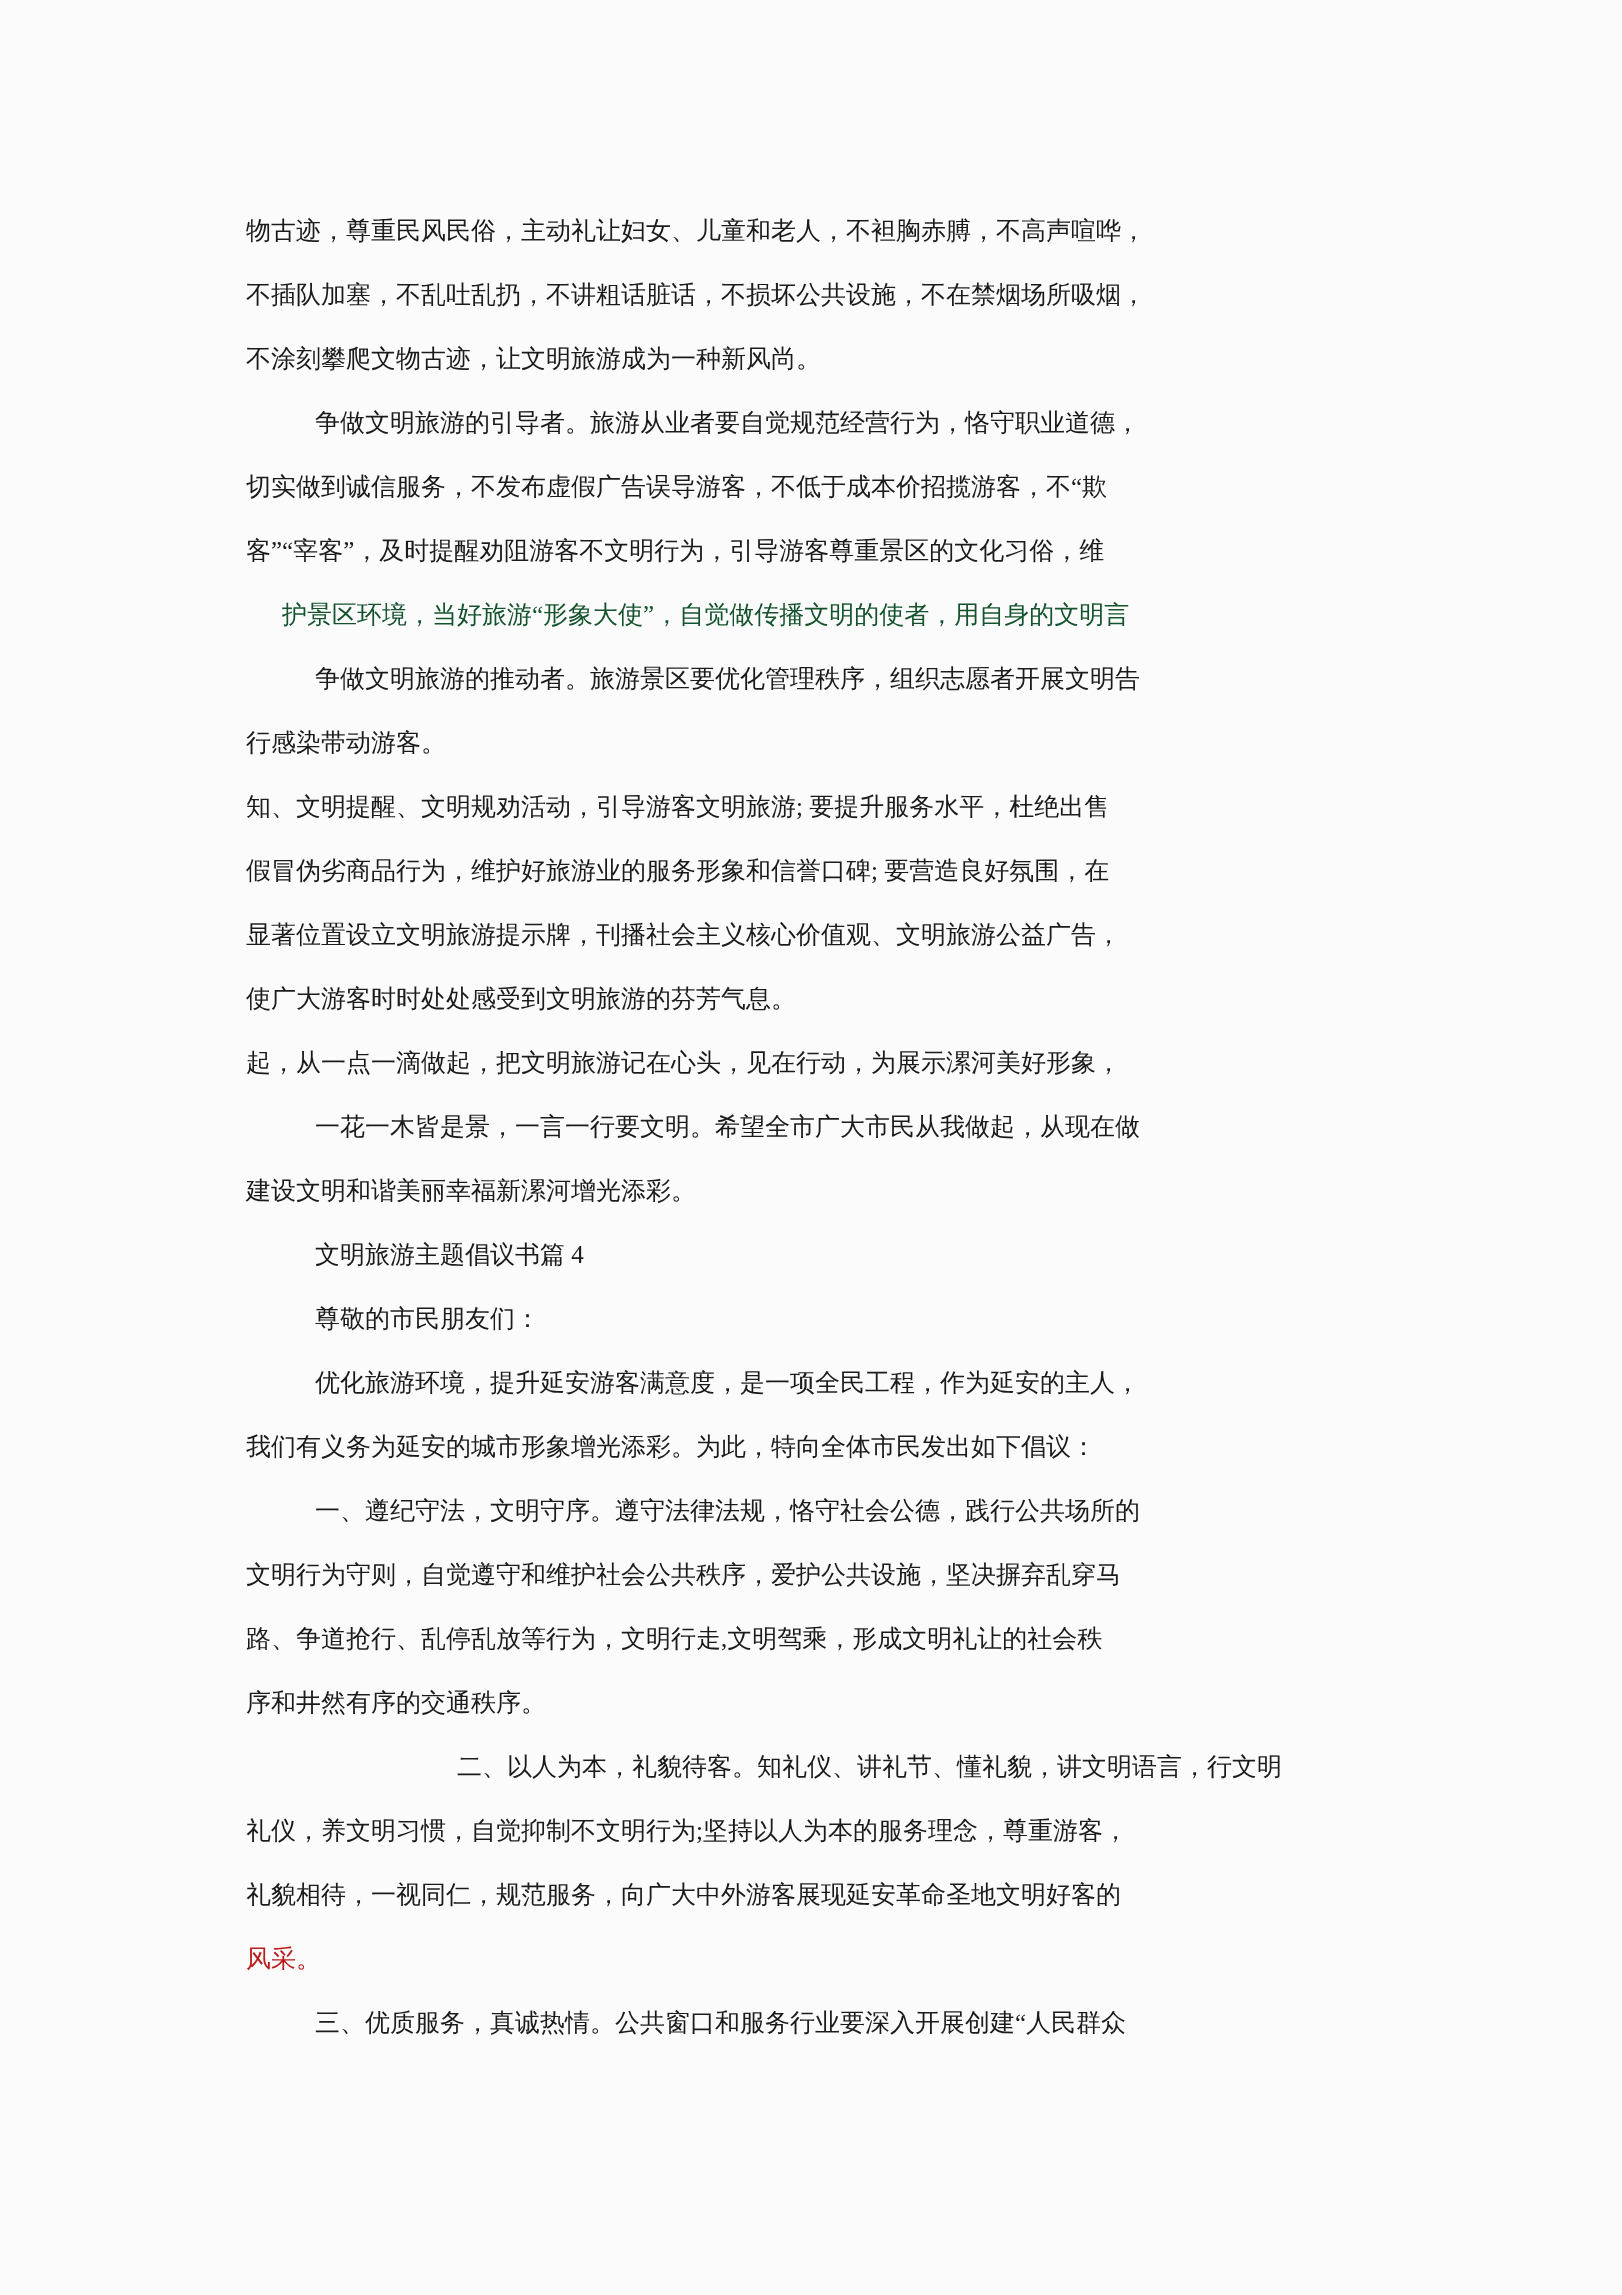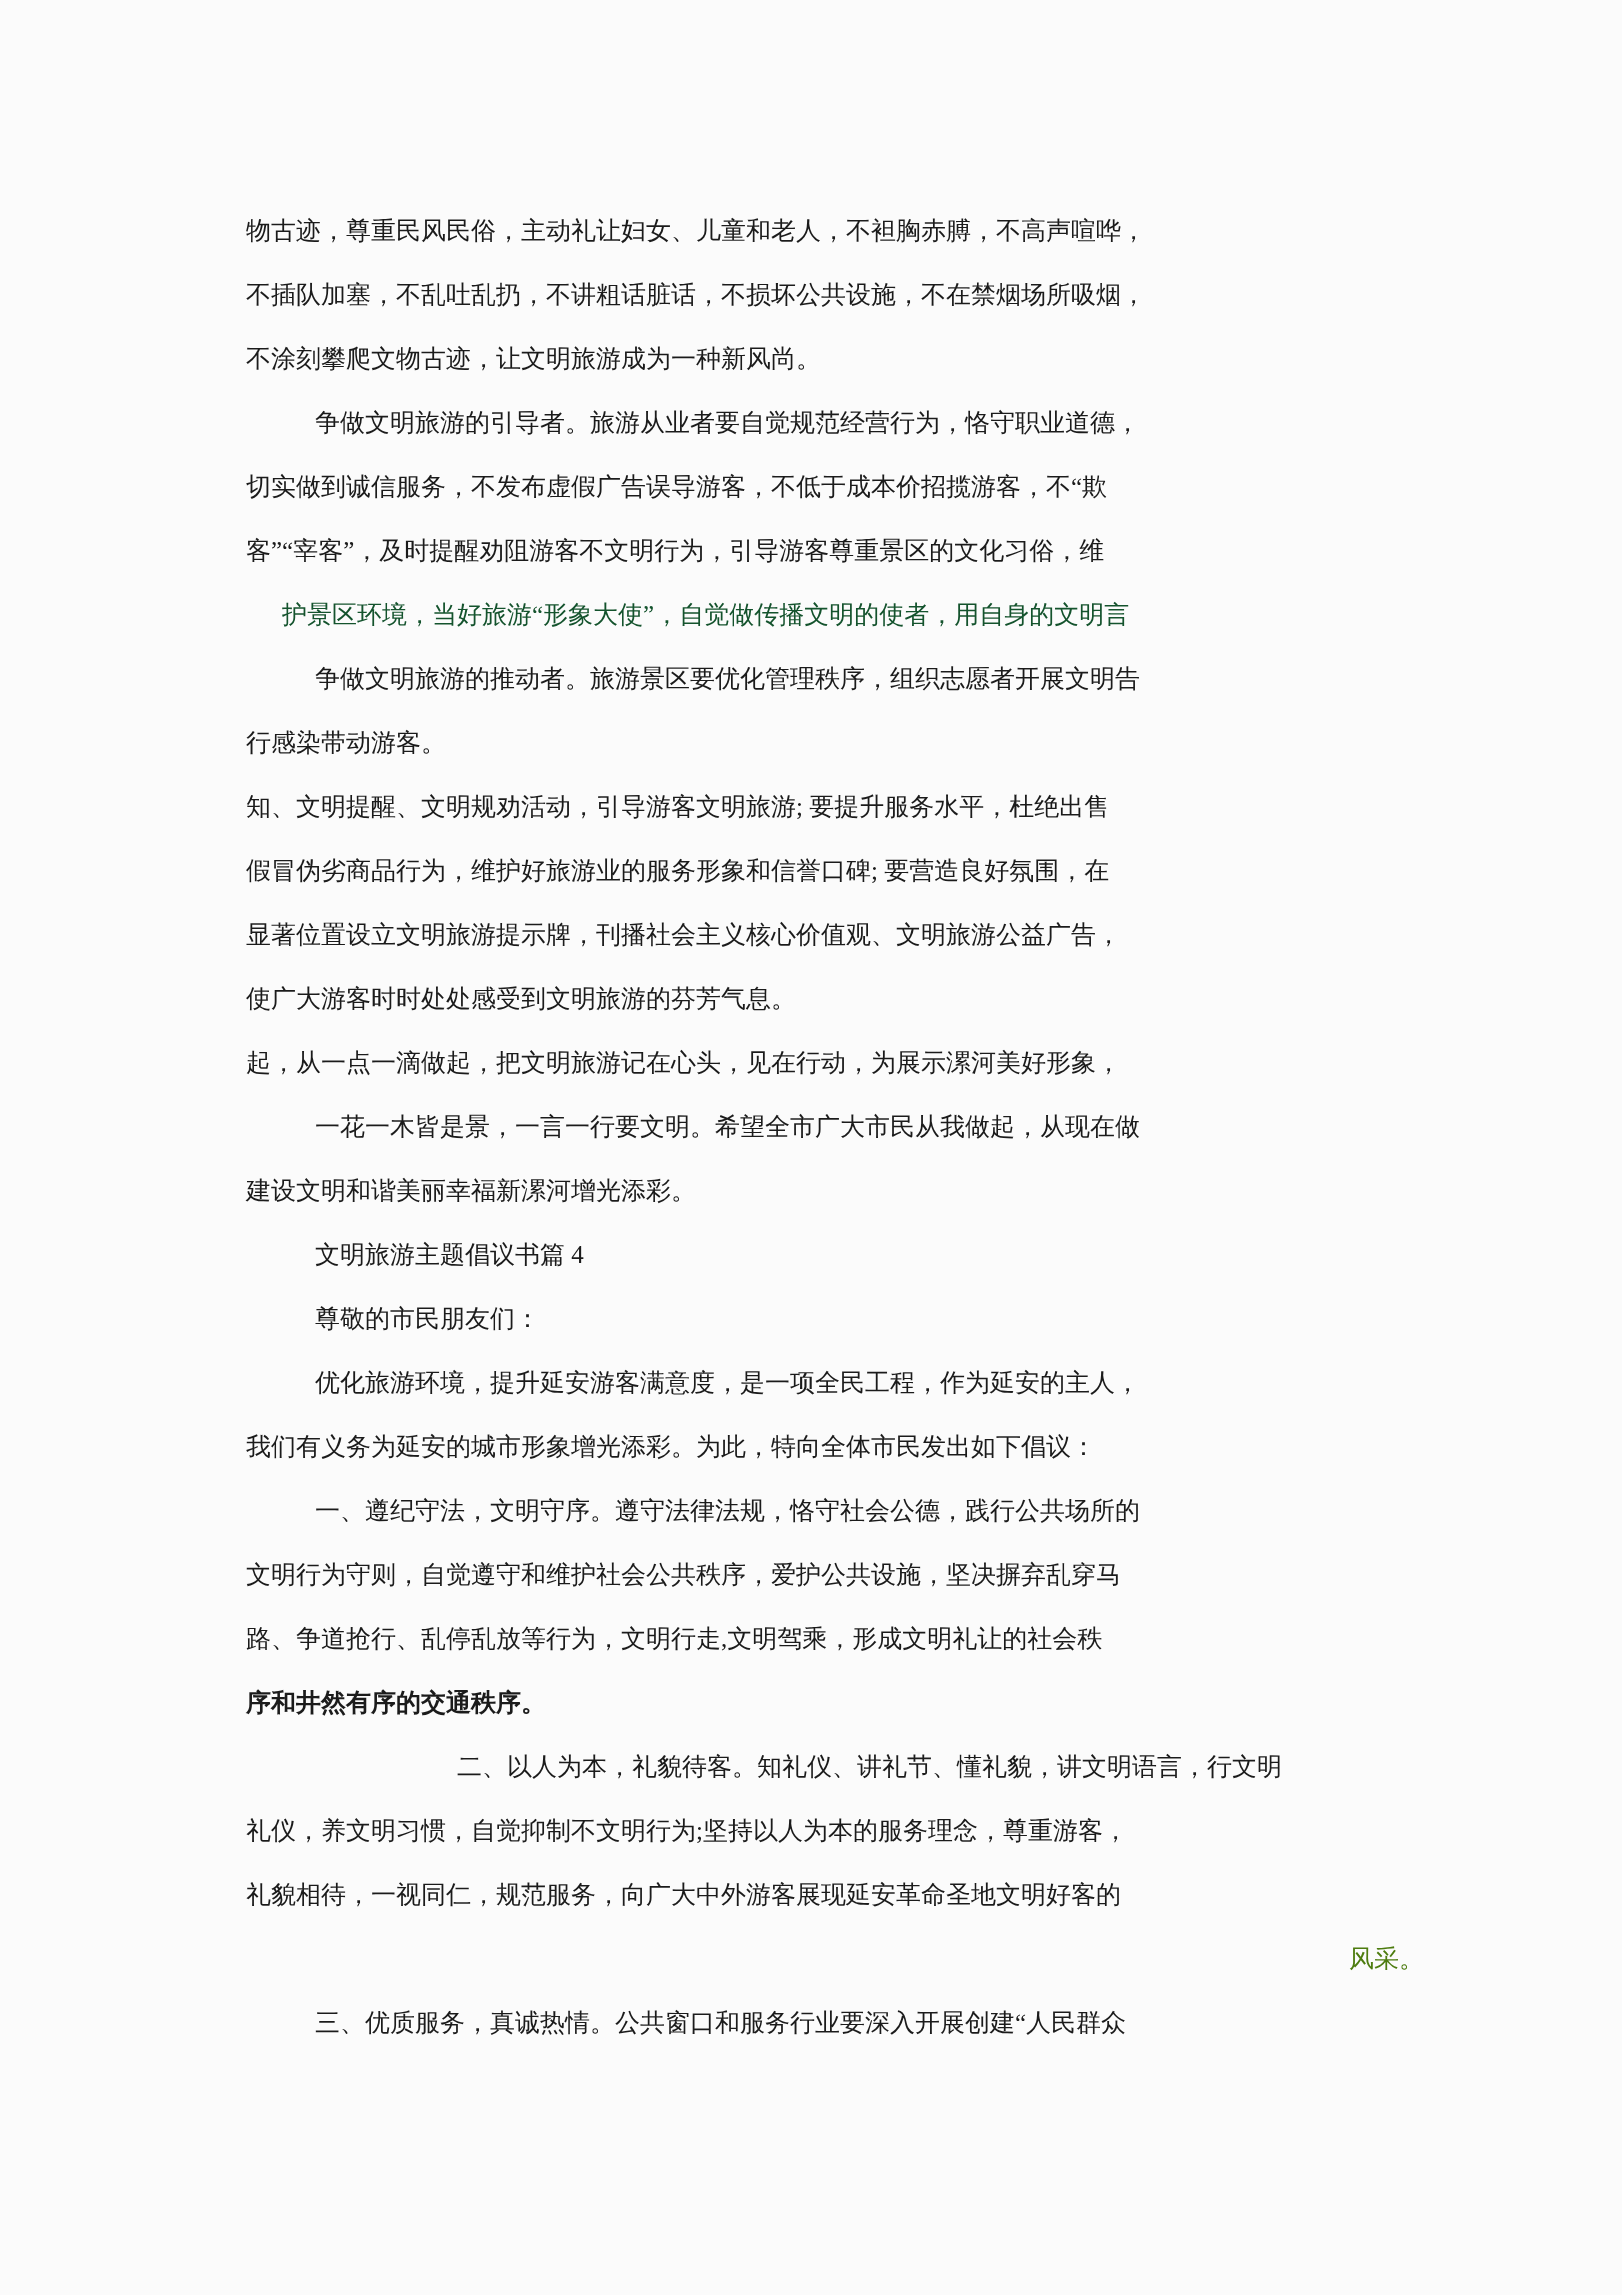--- a/index.html
+++ b/index.html
@@ -54,21 +54,21 @@
       <div class="text-line" style="color: rgb(27, 27, 27);">起，从一点一滴做起，把文明旅游记在心头，见在行动，为展示漯河美好形象，</div>
       <div class="text-line indent" style="color: rgb(27, 27, 27);">一花一木皆是景，一言一行要文明。希望全市广大市民从我做起，从现在做</div>
       <div class="text-line" style="color: rgb(27, 27, 27);">建设文明和谐美丽幸福新漯河增光添彩。</div>
       <div class="text-line indent" style="color: rgb(27, 27, 27);">文明旅游主题倡议书篇 4</div>
       <div class="text-line indent" style="color: rgb(27, 27, 27);">尊敬的市民朋友们：</div>
       <div class="text-line indent" style="color: rgb(27, 27, 27);">优化旅游环境，提升延安游客满意度，是一项全民工程，作为延安的主人，</div>
       <div class="text-line" style="color: rgb(27, 27, 27);">我们有义务为延安的城市形象增光添彩。为此，特向全体市民发出如下倡议：</div>
       <div class="text-line indent" style="color: rgb(27, 27, 27);">一、遵纪守法，文明守序。遵守法律法规，恪守社会公德，践行公共场所的</div>
       <div class="text-line" style="color: rgb(27, 27, 27);">文明行为守则，自觉遵守和维护社会公共秩序，爱护公共设施，坚决摒弃乱穿马</div>
       <div class="text-line" style="color: rgb(27, 27, 27);">路、争道抢行、乱停乱放等行为，文明行走,文明驾乘，形成文明礼让的社会秩</div>
-      <div class="text-line" style="color: rgb(27, 27, 27); font-weight: bold;">序和井然有序的交通秩序。</div>
+      <div class="text-line" style="color: rgb(27, 27, 27);">序和井然有序的交通秩序。</div>
       <div class="text-line indent" style="color: rgb(27, 27, 27); text-align: center;">二、以人为本，礼貌待客。知礼仪、讲礼节、懂礼貌，讲文明语言，行文明</div>
       <div class="text-line" style="color: rgb(27, 27, 27);">礼仪，养文明习惯，自觉抑制不文明行为;坚持以人为本的服务理念，尊重游客，</div>
       <div class="text-line" style="color: rgb(27, 27, 27);">礼貌相待，一视同仁，规范服务，向广大中外游客展现延安革命圣地文明好客的</div>
-      <div class="text-line" style="color: #4d7c0f; text-align: right;">风采。</div>
+      <div class="text-line" style="color: #b91c1c;">风采。</div>
       <div class="text-line indent" style="color: rgb(27, 27, 27);">三、优质服务，真诚热情。公共窗口和服务行业要深入开展创建“人民群众</div>
     </div>
 </div>
 
 
 </body></html>

